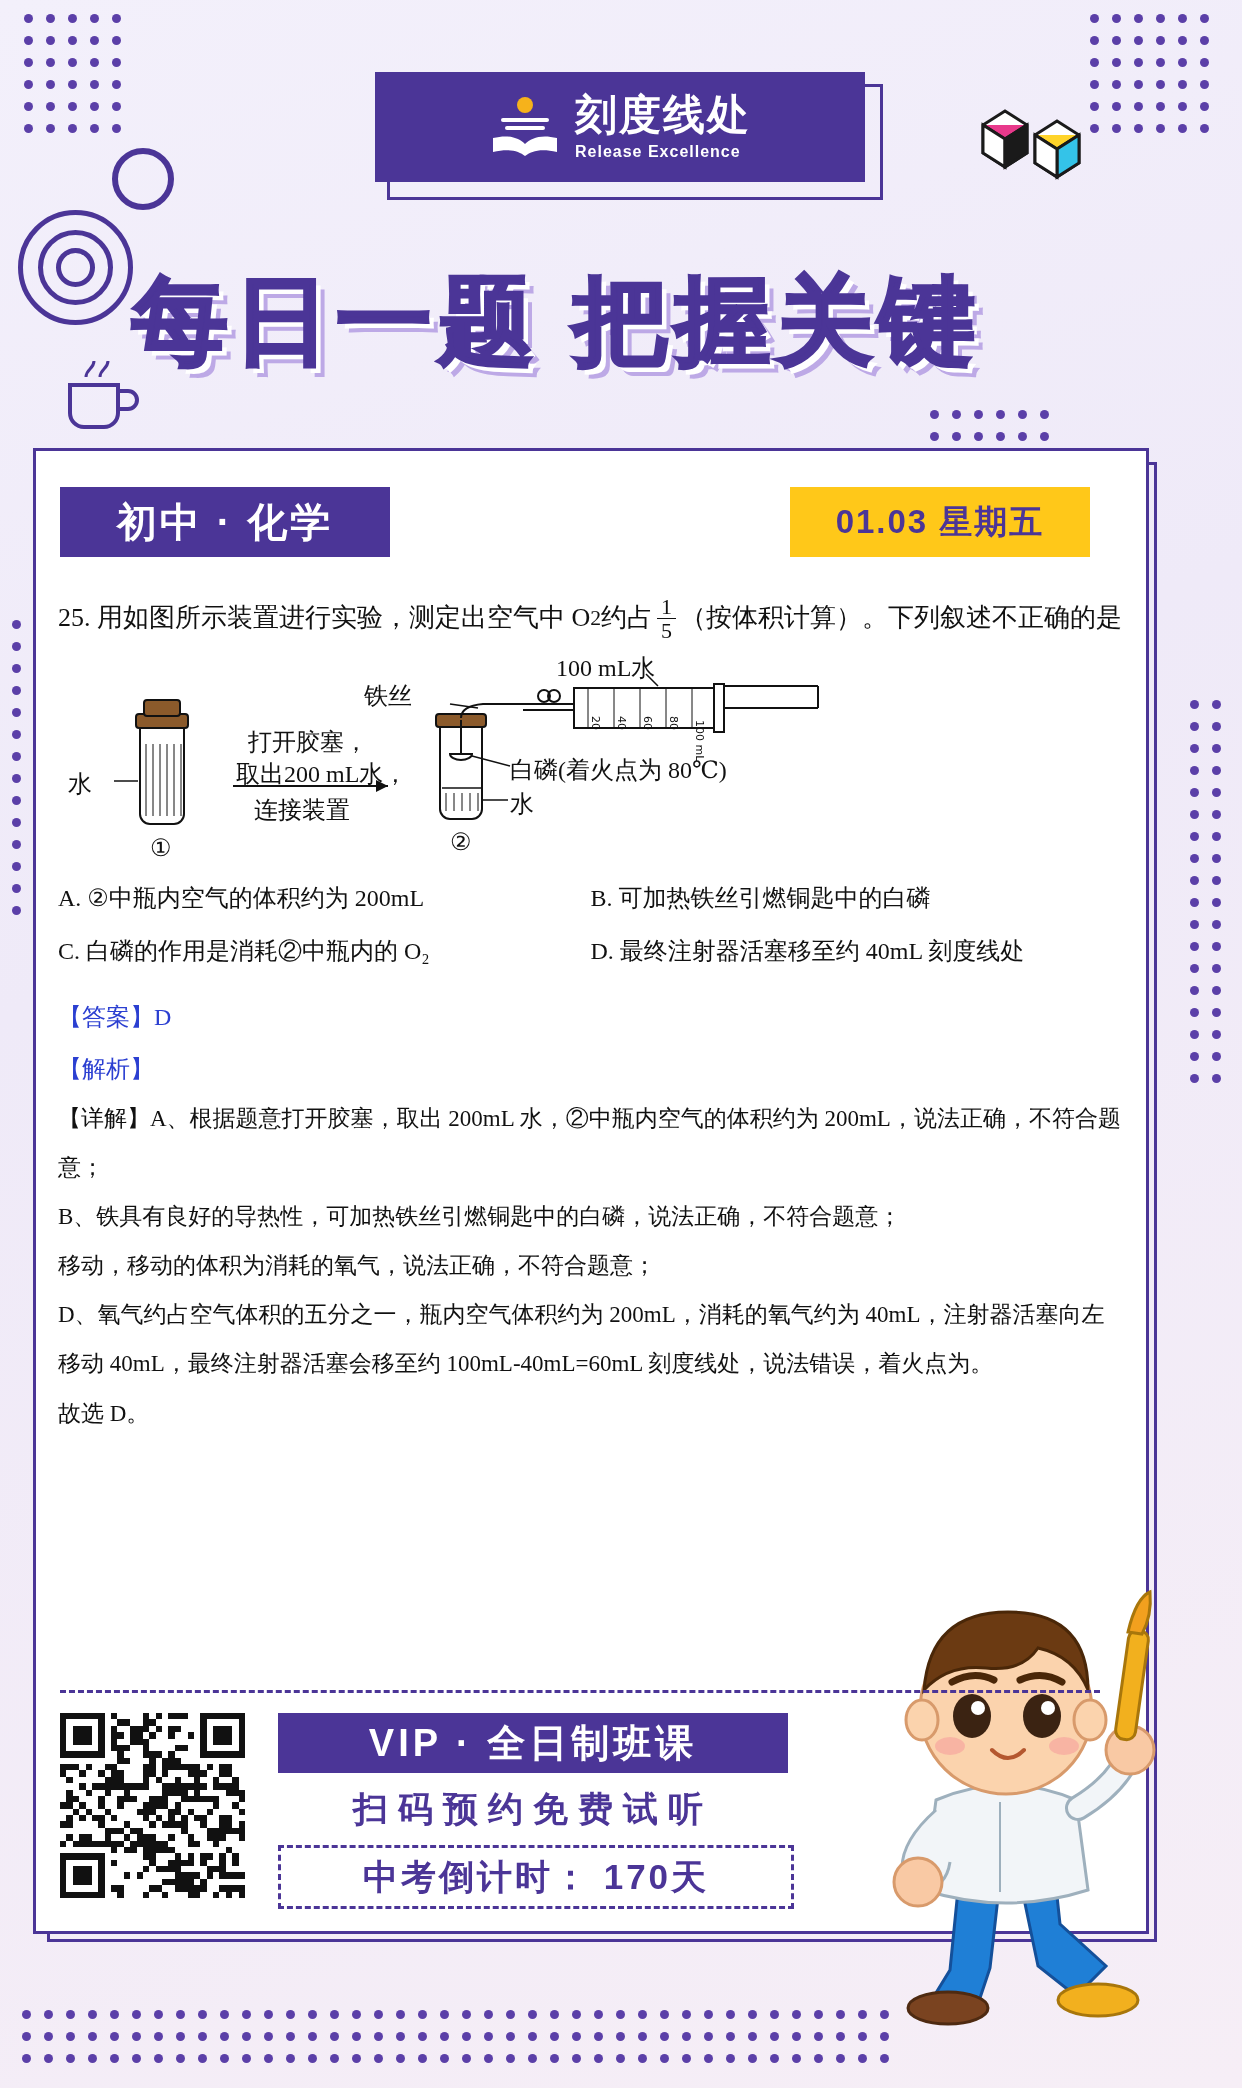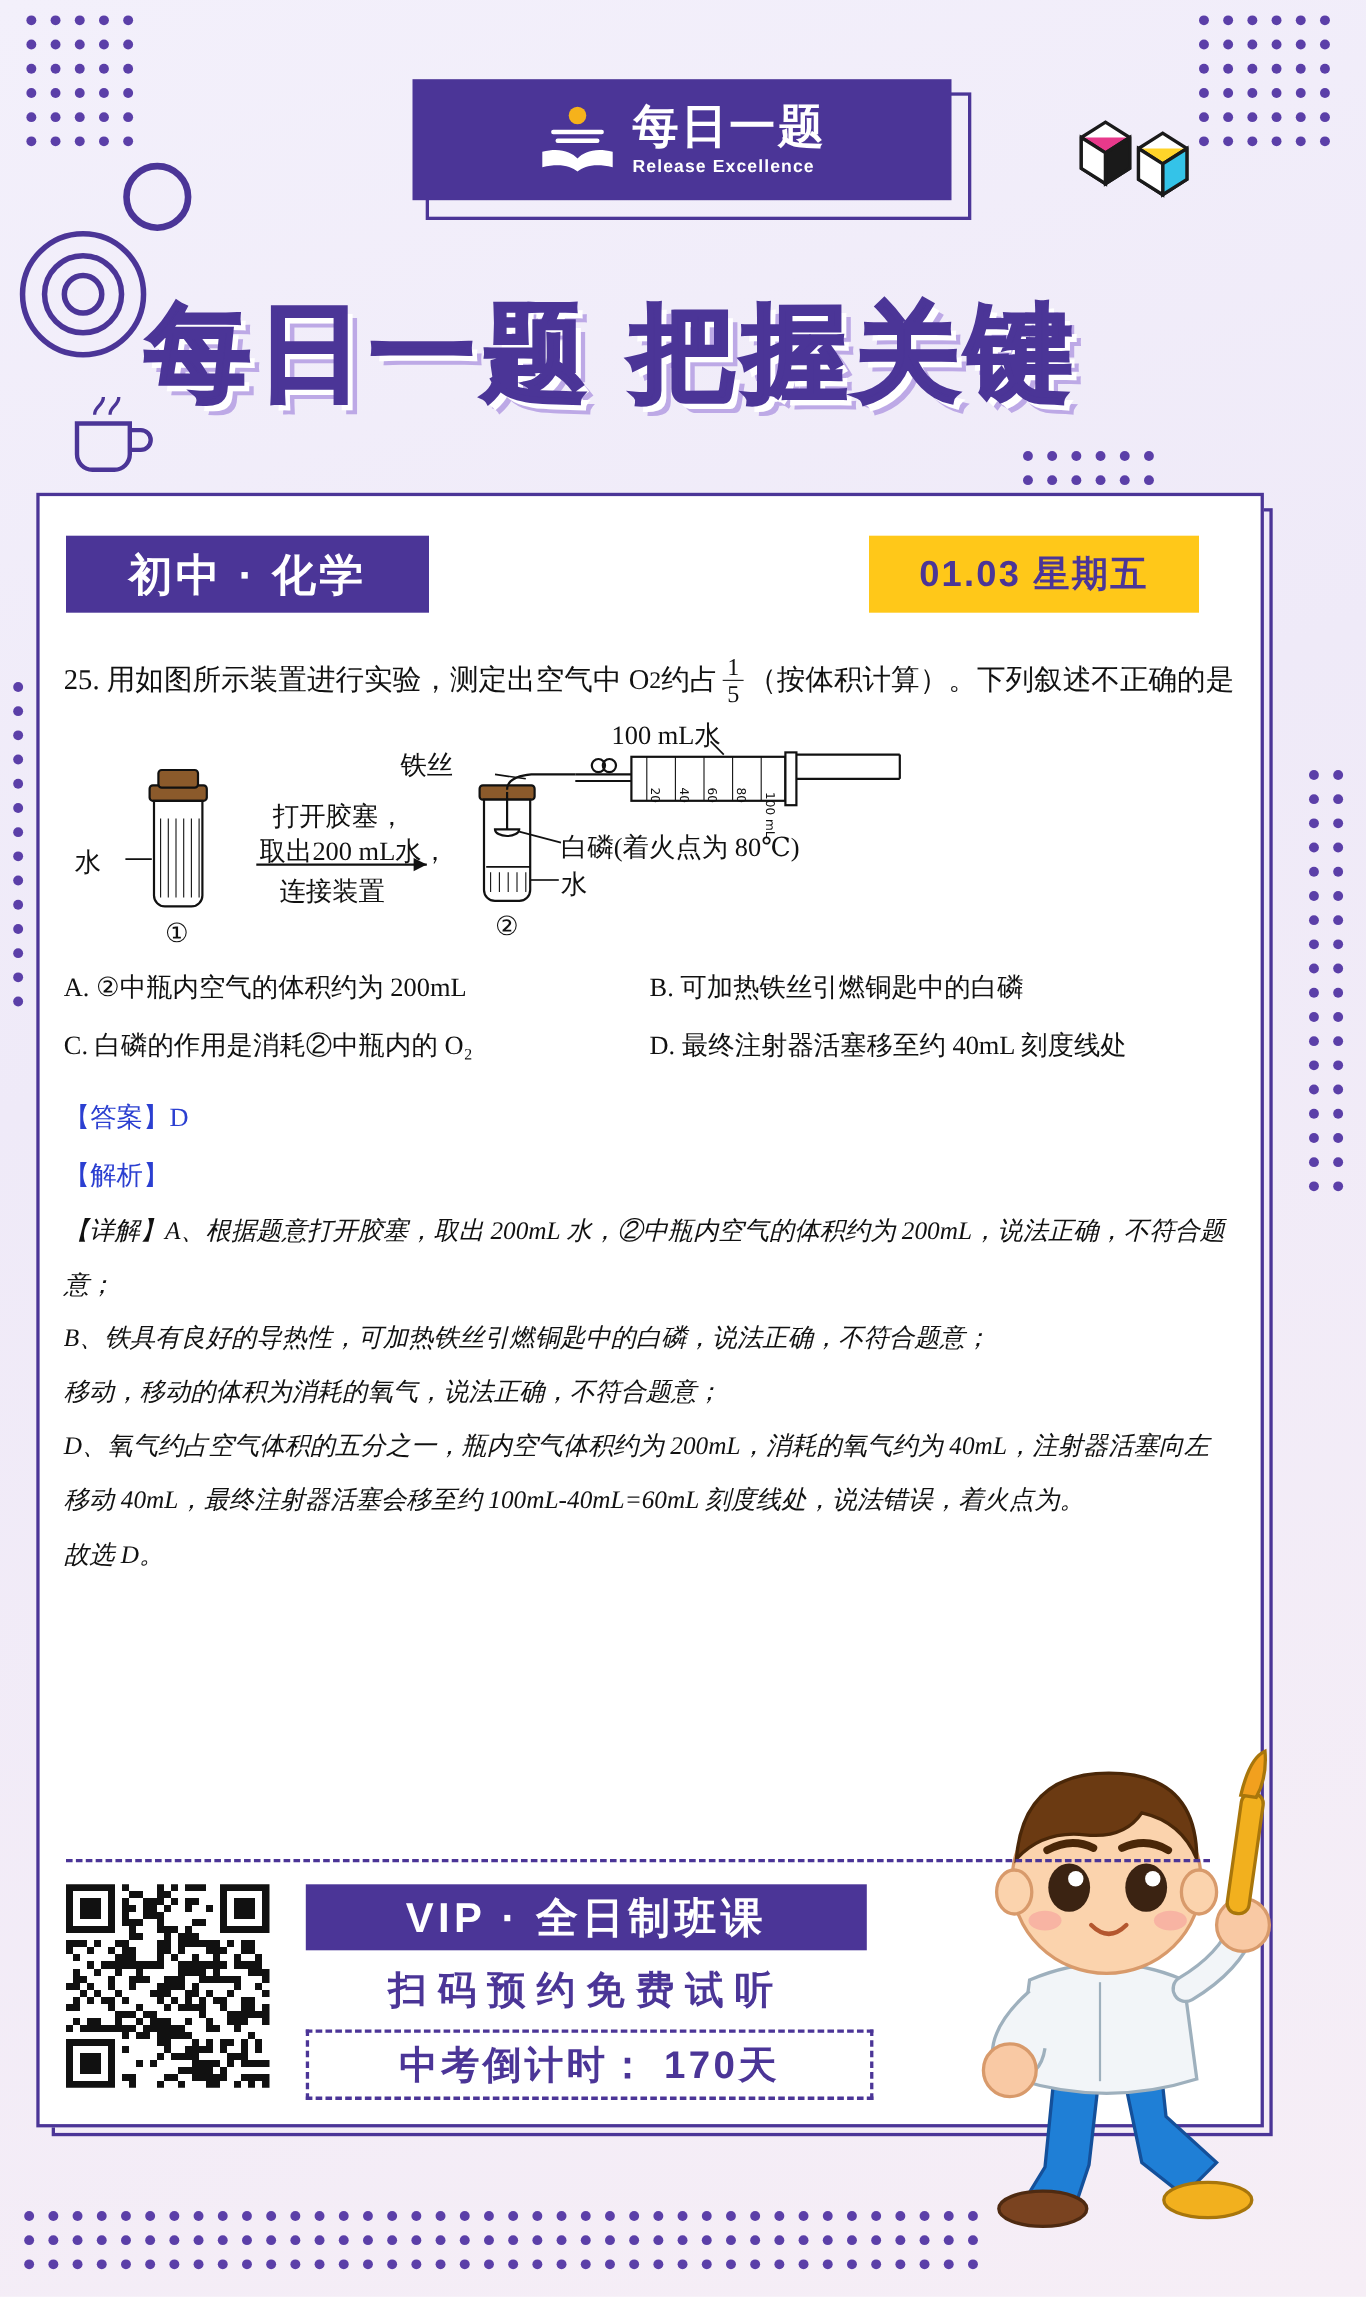--- a/index.html
+++ b/index.html
@@ -72,21 +72,21 @@
   .diagram{position:relative;width:1020px;height:215px;margin-top:14px;}
   .dlabel{position:absolute;font-size:24px;font-family:"Liberation Serif","DejaVu Serif",serif;white-space:nowrap;}
   
   .options{margin-top:14px;font-size:24px;line-height:1.1;}
   .orow{display:flex;margin-bottom:26px;}
   .ocell{width:50%;font-family:Liberation Serif, serif;}
   
   .ans{margin-top:34px;font-size:24px;color:#2b3fd1;line-height:1.6;}
   .ans .lbl{color:#2b3fd1;}
   .analysis{margin-top:6px;font-size:23px;line-height:2.05;color:#111;}
-  .analysis p{margin:0 0 2px 0;font-style:italic;}
+  .analysis p{margin:0 0 2px 0;}
   
   .qr{position:absolute;left:60px;top:1713px;width:185px;height:185px;background:#fff;}
   .vipbar{
     position:absolute;left:278px;top:1713px;width:510px;height:60px;background:#4b3597;
     color:#fff;font-size:38px;font-weight:bold;display:flex;align-items:center;justify-content:center;letter-spacing:4px;
   }
   .subbar{
     position:absolute;left:278px;top:1784px;width:510px;height:50px;color:#4b3597;
     font-size:35px;font-weight:bold;display:flex;align-items:center;justify-content:center;letter-spacing:10px;
   }
@@ -416,21 +416,21 @@
 
 <div class="logo-box">
   <div class="logo-inner">
     <svg class="logo-mark" viewBox="0 0 72 66">
       <circle cx="36" cy="11" r="8" fill="#f6b21b"></circle>
       <path d="M14,26 h44" stroke="#fff" stroke-width="4" stroke-linecap="round"></path>
       <path d="M18,34 h36" stroke="#fff" stroke-width="4" stroke-linecap="round"></path>
       <path d="M4,44 C20,40 30,44 36,50 C42,44 52,40 68,44 L68,58 C52,54 42,57 36,62 C30,57 20,54 4,58 Z" fill="#fff"></path>
     </svg>
     <div class="logo-text">
-      <div class="cn">每日一题</div>
+      <div class="cn">刻度线处</div>
       <div class="en">Release Excellence</div>
     </div>
   </div>
 </div>
 
 <div class="title-main">每日一题 把握关键</div>
 
 <div class="card"></div>
 <div class="subject-tag">初中 · 化学</div>
 <div class="date-tag">01.03 星期五</div>

